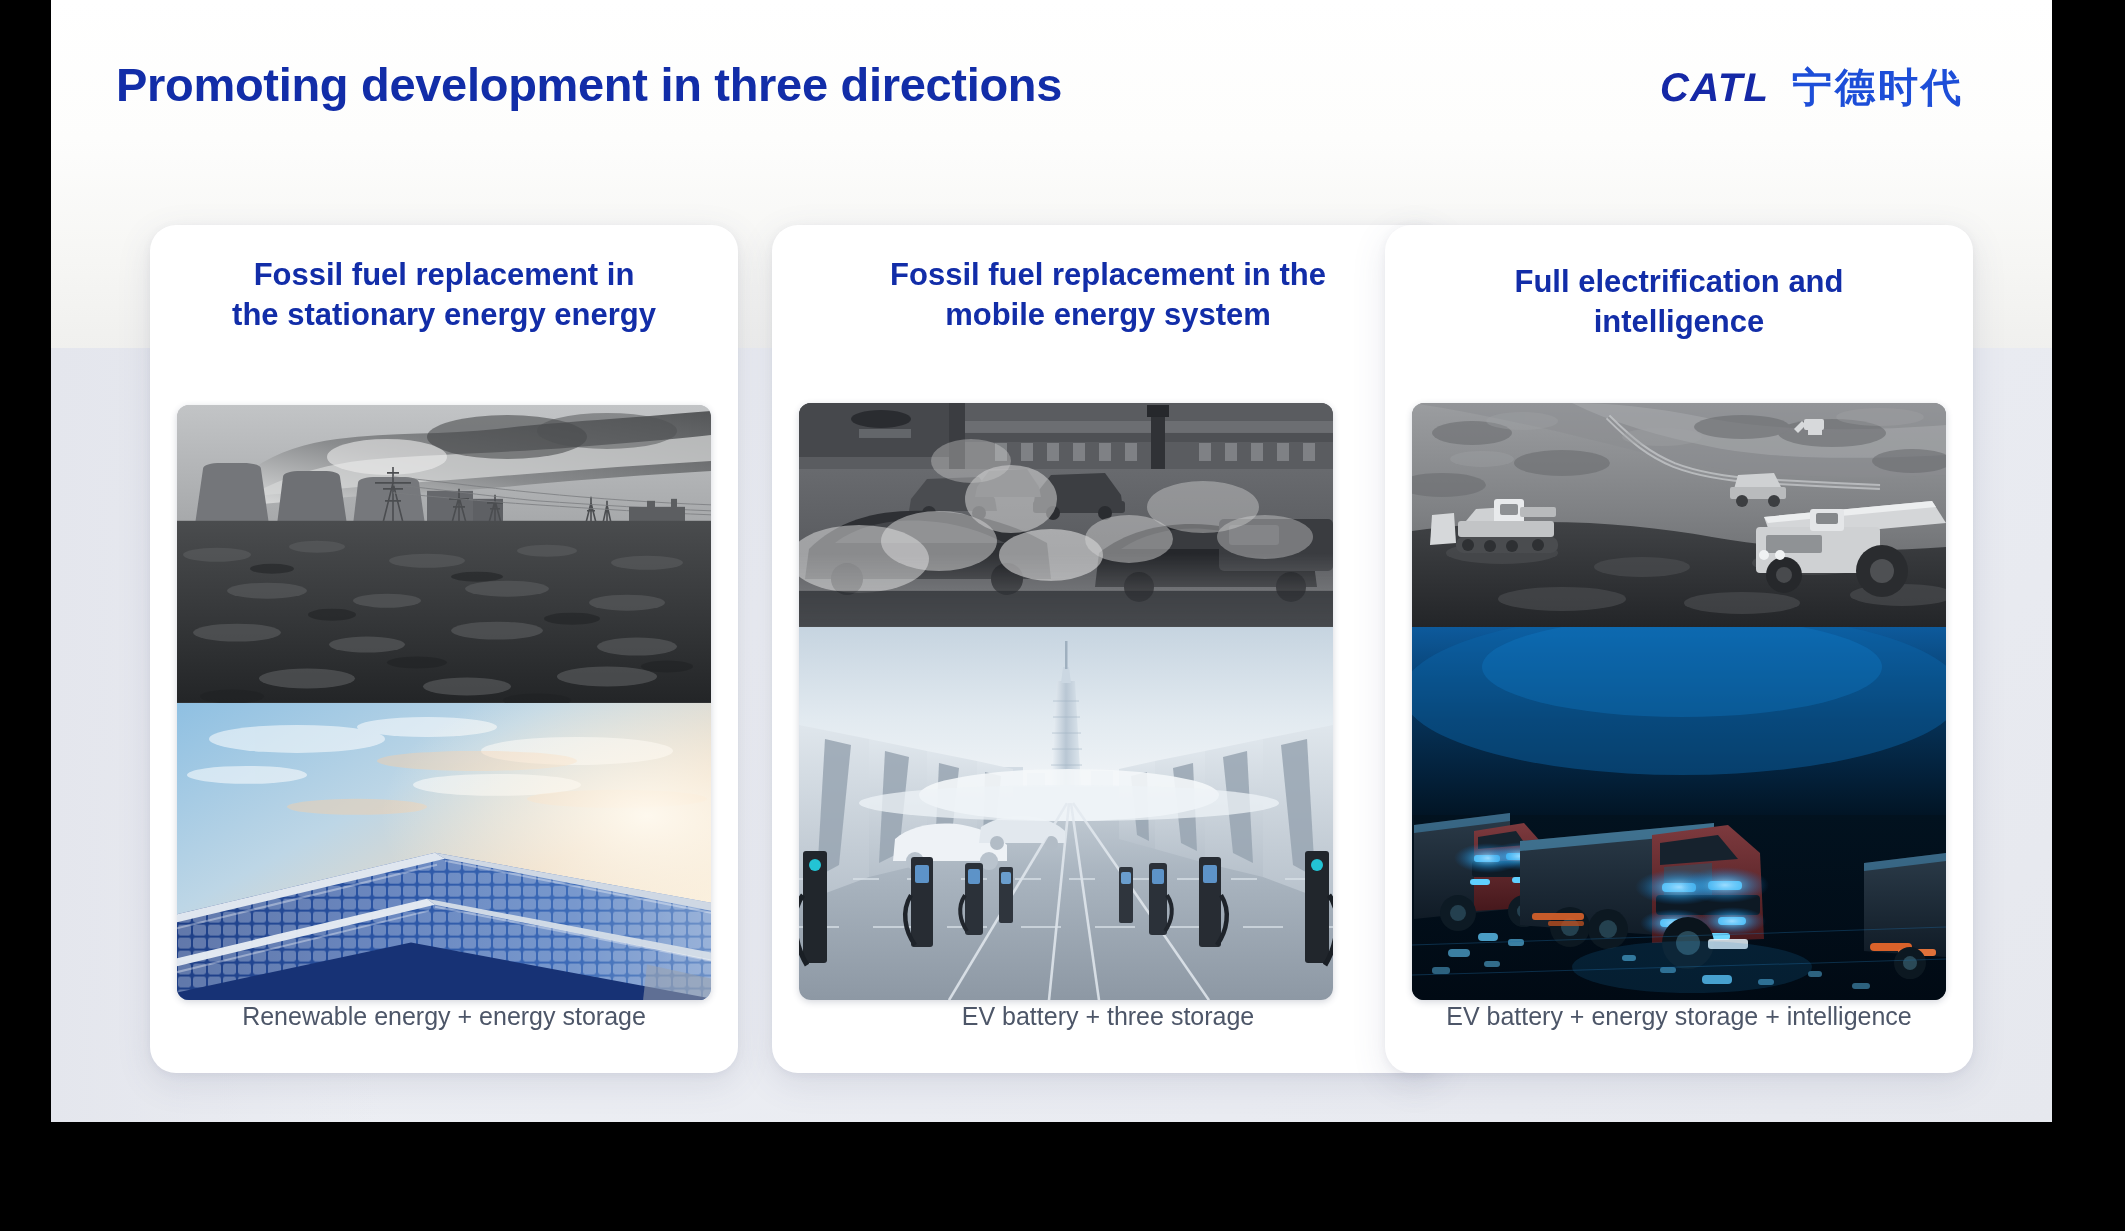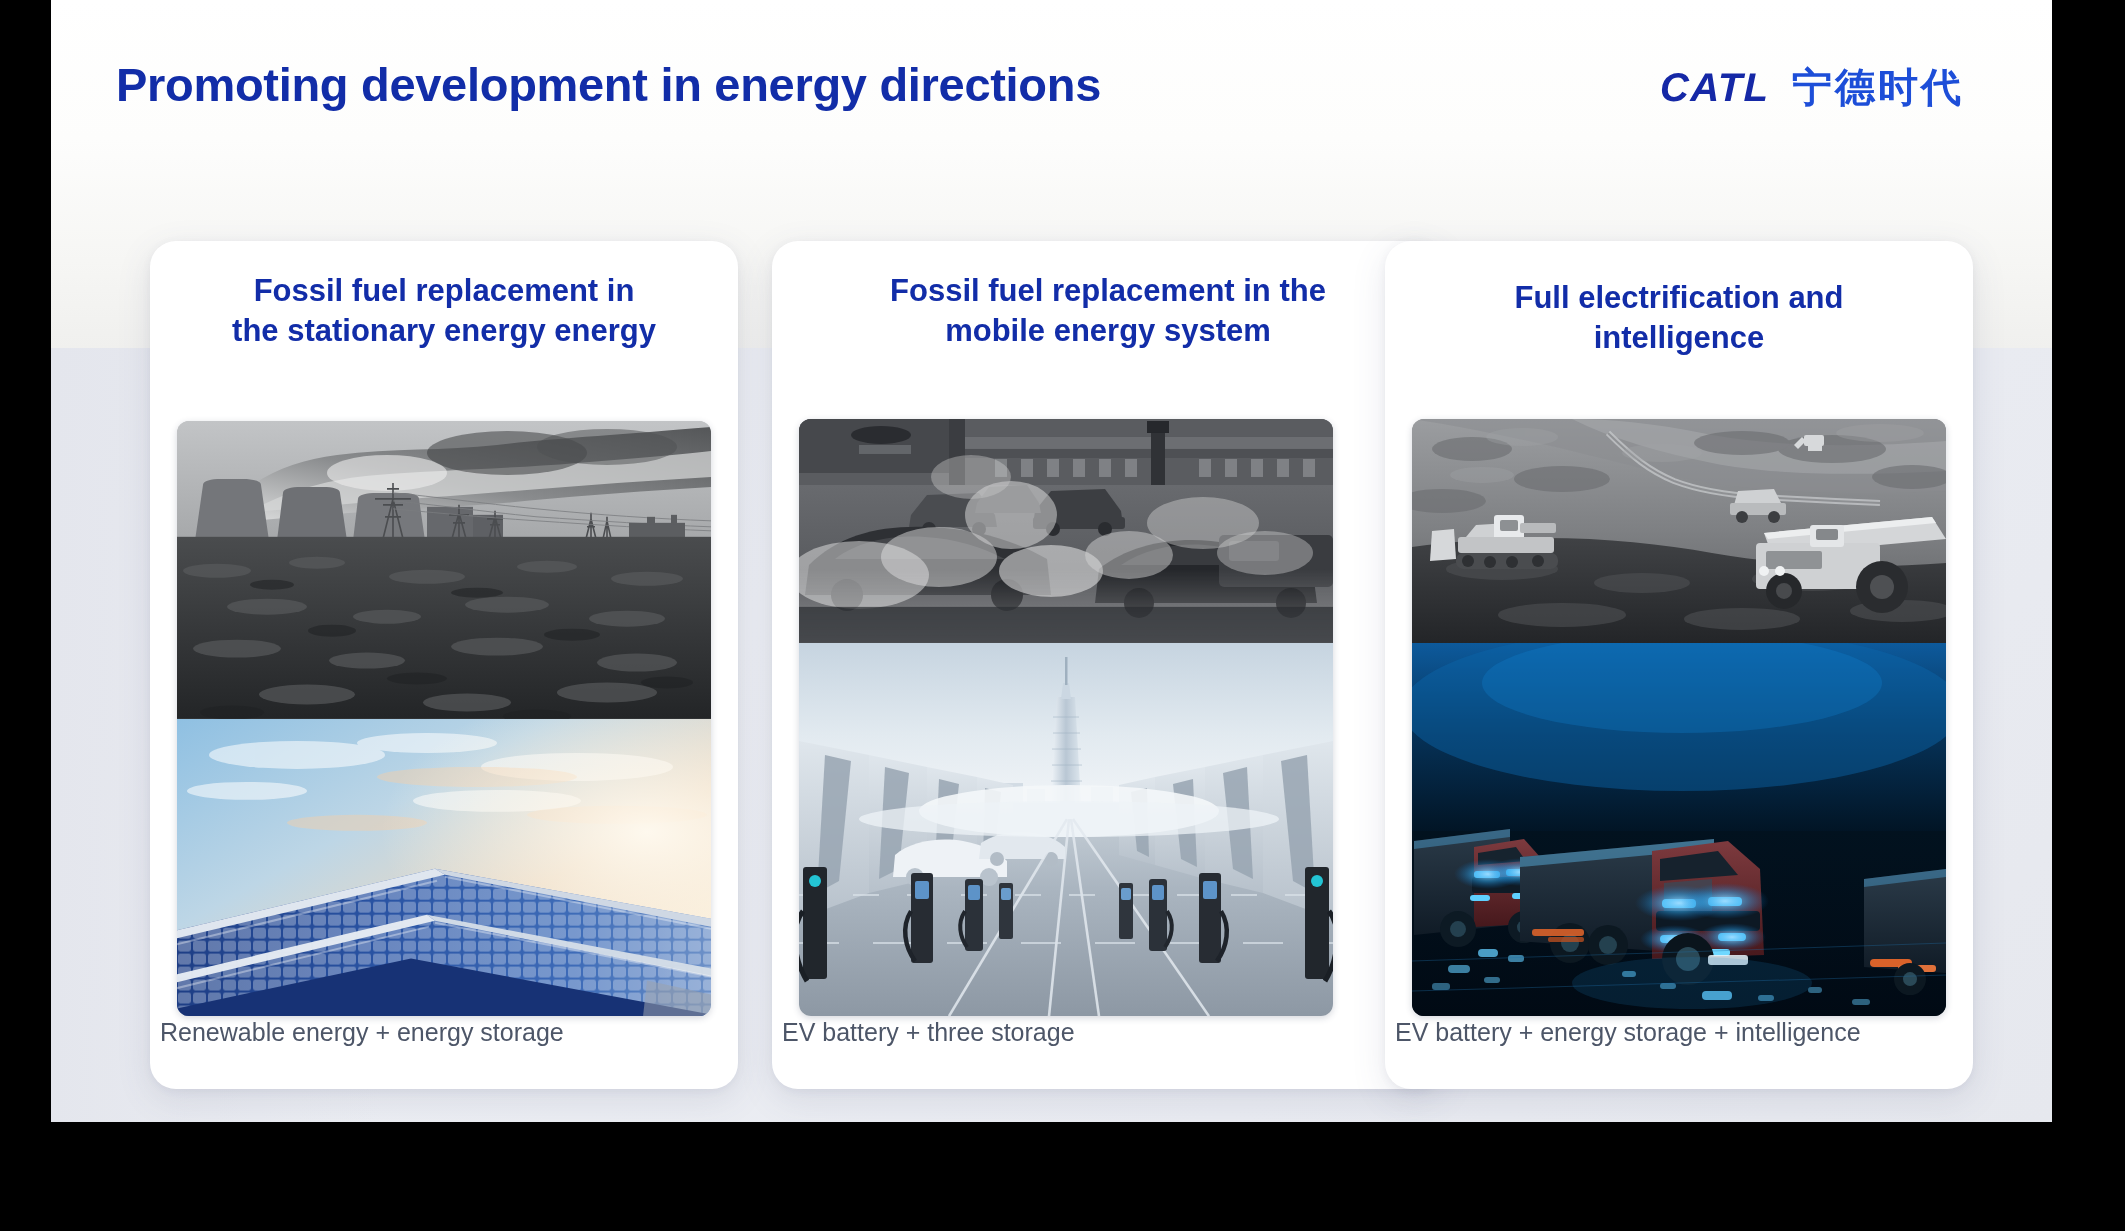--- a/index.html
+++ b/index.html
@@ -24,21 +24,21 @@
   #page-title{position:absolute;left:65px;top:57px;
               font-size:47px;font-weight:bold;color:#122DA8;letter-spacing:-.3px;
               white-space:nowrap;}
   #brand-logo{position:absolute;right:88px;top:60px;display:flex;align-items:center;gap:22px;}
   .logo-catl{font-size:40px;font-weight:bold;color:#1528A6;letter-spacing:1.5px;
              font-style:italic;transform:skewX(-1deg);}
   .logo-cn{font-size:40px;font-weight:bold;color:#1d4ed8;letter-spacing:3px;
            font-family:"DejaVu Sans",sans-serif;}
 
   
-  #cards{position:absolute;left:0;top:16px;width:100%;height:100%;padding-left:11px;}
+  #cards{position:absolute;left:0;top:0;width:100%;height:100%;padding-left:11px;}
   .card{position:absolute;background:#ffffff;border-radius:26px;
         box-shadow:0 10px 34px rgba(80,88,120,.13),0 2px 8px rgba(80,88,120,.07);}
   #card-0{left:99px;top:225px;width:588px;height:848px;}
   #card-1{left:721px;top:225px;width:672px;height:848px;}
   #card-2{left:1334px;top:225px;width:588px;height:848px;}
 
   .card-title{position:absolute;left:14px;right:14px;top:30px;text-align:center;
               font-size:31px;line-height:40px;font-weight:bold;color:#122DA8;}
   #card-0 .card-title{top:30px;}
   #card-1 .card-title{top:30px;}
@@ -51,21 +51,21 @@
   #card-2 .photo-stack{top:178px;height:597px;}
 
   .photo{position:relative;width:100%;overflow:hidden;}
   .ph-top{height:50%;}
   .ph-bot{height:50%;}
   #card-1 .ph-top{height:37.5%;}
   #card-1 .ph-bot{height:62.5%;}
   #card-2 .ph-top{height:37.5%;}
   #card-2 .ph-bot{height:62.5%;}
 
-  .card-caption{position:absolute;left:10px;right:10px;bottom:42px;text-align:left;
+  .card-caption{position:absolute;left:10px;right:10px;bottom:42px;text-align:center;
                 font-size:25px;color:#4d5668;font-weight:400;}
 
   
   .scene{position:absolute;inset:0;}
 
   
   .sc-powerplant{background:linear-gradient(180deg,#b9bbbd 0%,#a9abad 45%,#9b9da0 62%,#6f7174 66%,#3b3d40 100%);}
 
   
   .sc-solar{background:linear-gradient(180deg,#9fc6e4 0%,#bcd6e8 28%,#e2dcd2 52%,#f3e2cd 66%,#f7ecdd 78%,#e9e3da 100%);}
@@ -88,21 +88,21 @@
 <body>
 
 <div id="slide-frame">
   <div id="slide">
 
     <div class="bg-top"></div>
     <div class="bg-bot"></div>
     <div class="bg-left-fade"></div>
 
     <div id="header">
-      <div id="page-title">Promoting development in energy directions</div>
+      <div id="page-title">Promoting development in three directions</div>
 
       <div id="brand-logo">
         <span class="logo-catl">CATL</span>
         <span class="logo-cn">宁德时代</span>
       </div>
     </div>
 
     <div id="cards">
 
       <div class="card" id="card-0">

